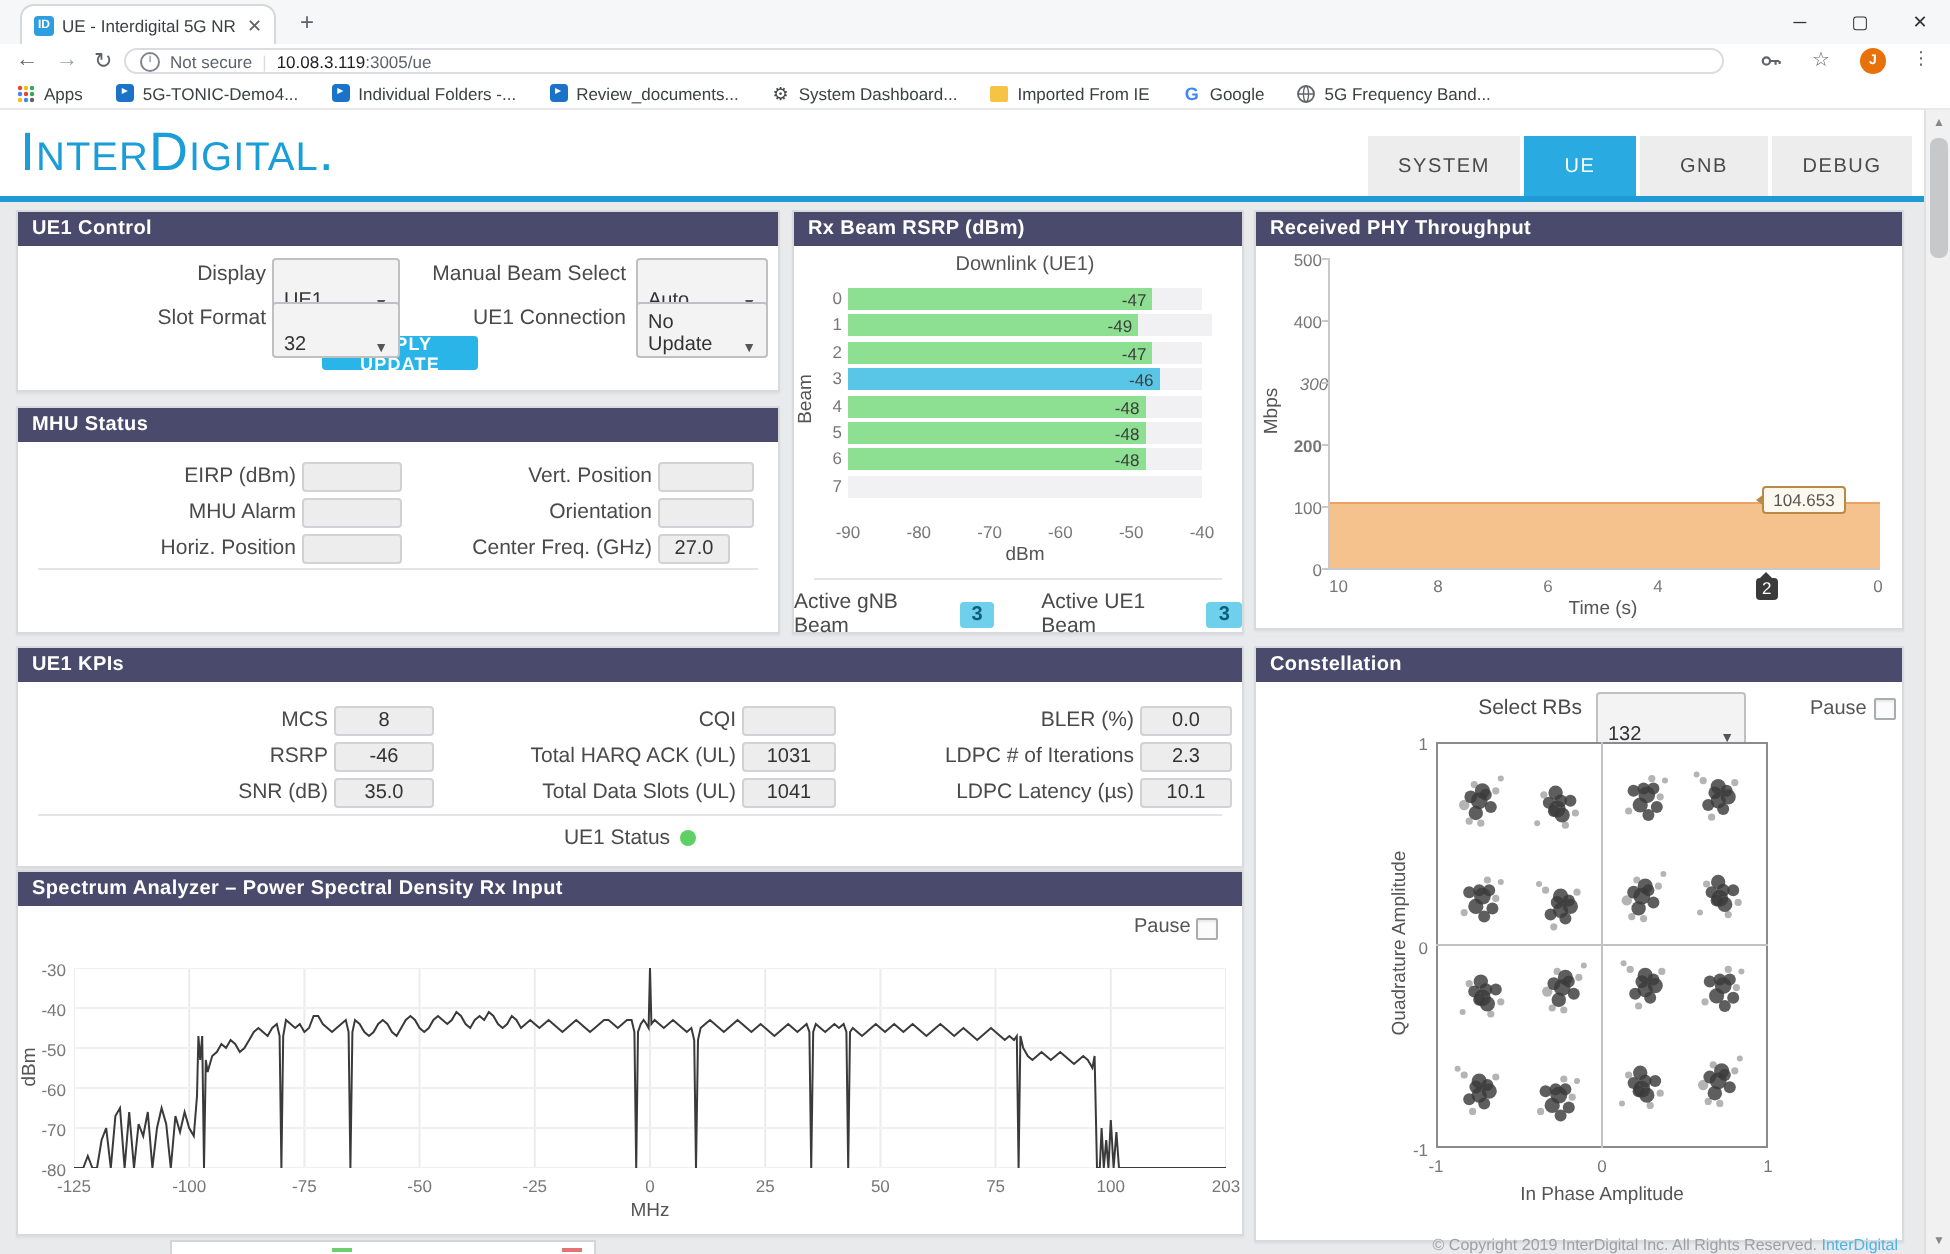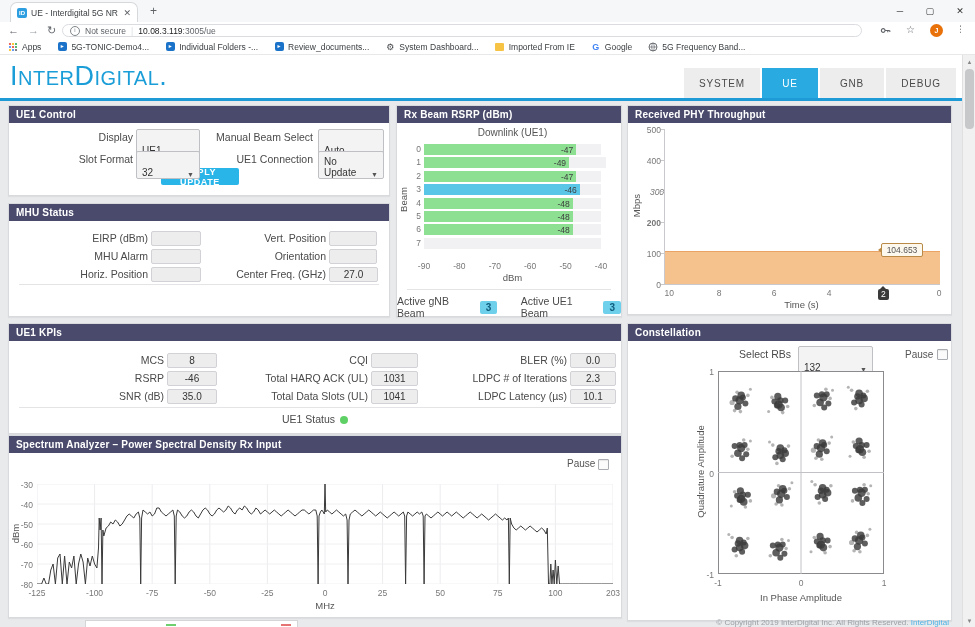--- a/index.html
+++ b/index.html
@@ -237,21 +237,21 @@
       <div class="vbox" style="left: 142px; top: 27px; width: 50px;"></div>
       <div class="flabel" style="left: 0px; width: 317px; top: 27px;">Vert. Position</div>
       <div class="vbox" style="left: 320px; top: 27px; width: 48px;"></div>
       <div class="flabel" style="left: 0px; width: 139px; top: 45px;">MHU Alarm</div>
       <div class="vbox" style="left: 142px; top: 45px; width: 50px;"></div>
       <div class="flabel" style="left: 0px; width: 317px; top: 45px;">Orientation</div>
       <div class="vbox" style="left: 320px; top: 45px; width: 48px;"></div>
       <div class="flabel" style="left: 0px; width: 139px; top: 63px;">Horiz. Position</div>
       <div class="vbox" style="left: 142px; top: 63px; width: 50px;"></div>
       <div class="flabel" style="left: 0px; width: 317px; top: 63px;">Center Freq. (GHz)</div>
-      <div class="vbox" style="left: 320px; top: 63px; width: 49px;">27.0</div>
+      <div class="vbox" style="left: 320px; top: 63px; width: 36px;">27.0</div>
     </div>
 
   <div class="panel" id="p-rsrp" style="left:396px;top:105px;width:226px;height:212px">
     <div class="phead">Rx Beam RSRP (dBm)</div>
     <div class="axis-label" style="left:27px;top:21px;width:177px">Downlink (UE1)</div>
     <div id="rsrp-rows"></div>
     <div class="axis-label rot" style="left:-34px;top:88px;width:80px;font-size:9.5px">Beam</div>
     <div class="axis-label" style="left:27px;top:166px;width:177px;font-size:9.5px">dBm</div>
     <div class="divider" style="top:183px"></div>
     <div class="badges-row" style="top:189px">

